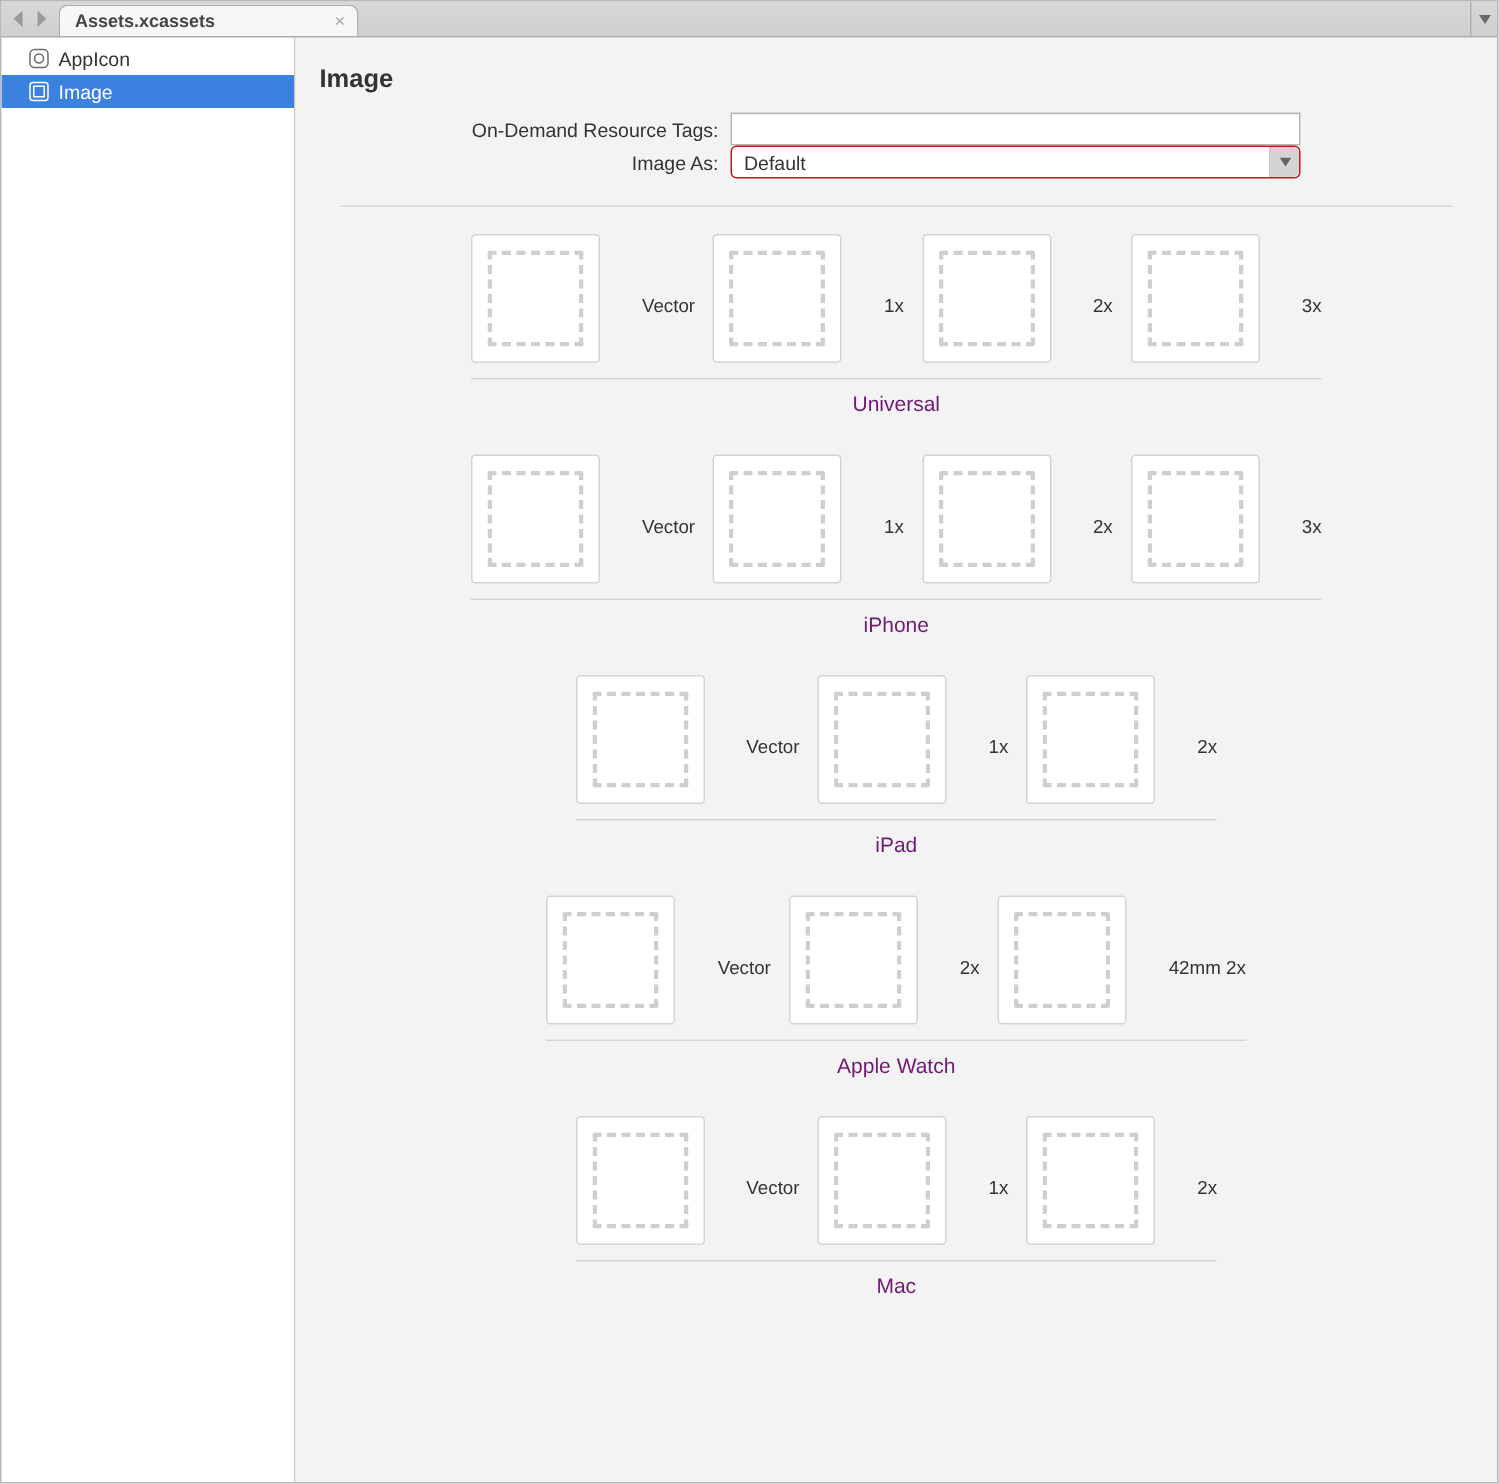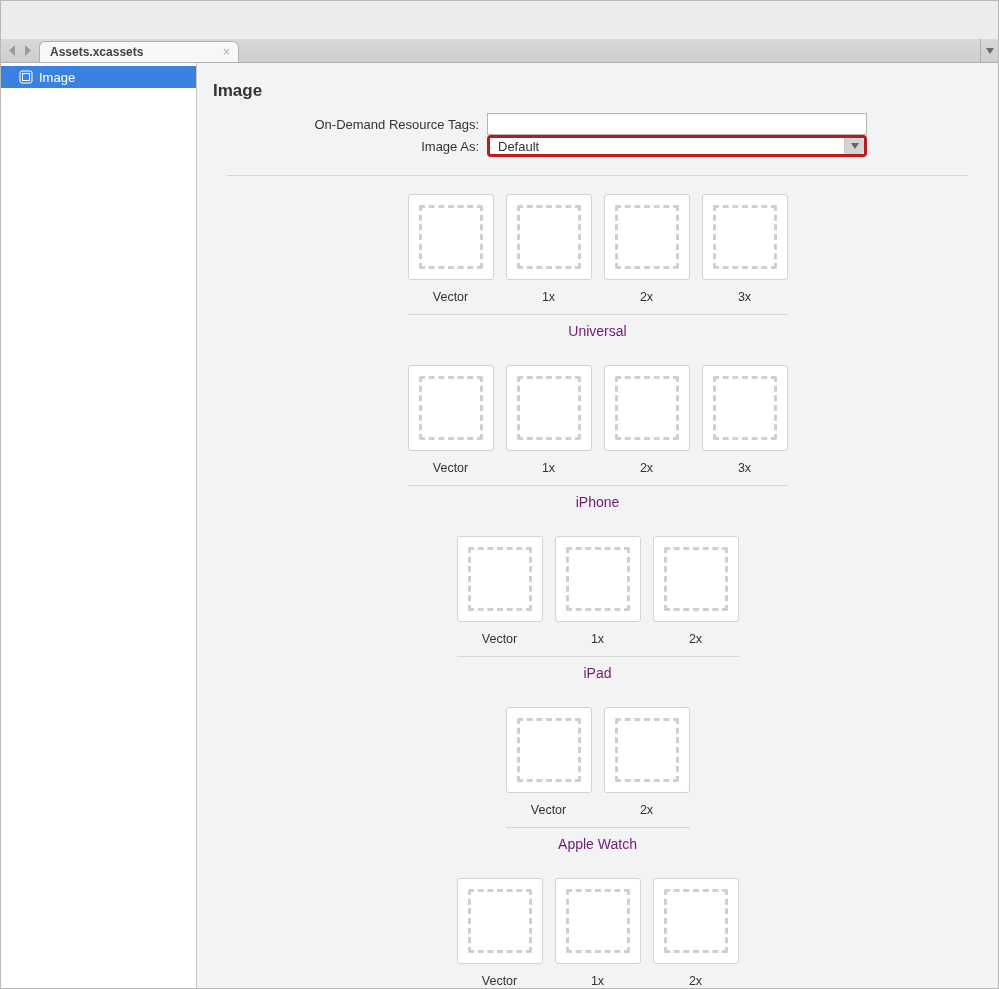--- a/index.html
+++ b/index.html
@@ -14,21 +14,20 @@
     border: 1px solid #b8b8b8;
   }
   
   .tabbar {
     height: 24px;
     background: linear-gradient(#d8d8d8, #cfcfcf);
     border-bottom: 1px solid #b0b0b0;
     display: flex;
     align-items: stretch;
     position: relative;
-    margin-top: 38px;
   }
   .tabbar-nav {
     display: flex;
     align-items: center;
     gap: 6px;
     padding: 0 8px;
     color: #999;
   }
   .tabbar-nav svg { width: 8px; height: 11px; display:block; fill:#9a9a9a; }
   .tab {
@@ -120,21 +119,21 @@
     background: #fff;
     box-shadow: inset 0 1px 0 rgba(0,0,0,.05);
     font-size: 13px;
     padding: 0 4px;
   }
   .select-wrap {
     position: relative;
     width: 380px;
     height: 22px;
     background: #fff;
-    border: 3px solid #b91c1c;
+    border: 1px solid #b91c1c;
     border-radius: 4px;
     display: flex;
     align-items: center;
     padding-left: 8px;
   }
   .select-caret {
     position: absolute;
     right: 0; top: 0; bottom: 0;
     width: 20px;
     display:flex; align-items:center; justify-content:center;
@@ -163,22 +162,23 @@
     display: flex;
     flex-direction: column;
     align-items: center;
   }
   .slots-row {
     display: flex;
     gap: 12px;
   }
   .slot {
     display: flex;
-    flex-direction: column;
-    align-items: center;
+    flex-direction: row;
+    align-items: center;
+    gap: 28px;
   }
   .well {
     width: 86px;
     height: 86px;
     background: #fff;
     border: 1px solid #d3d3d3;
     border-radius: 3px;
     display: flex;
     align-items: center;
     justify-content: center;
@@ -237,20 +237,29 @@
     <svg viewBox="0 0 8 6">
         <path d="M0 0 H8 L4 6 Z"></path>
       </svg>
   </div>
 </div>
 
 <div class="workarea">
 
   <div class="sidebar">
     <div id="sidebar-list">
+        <div class="sb-item">
+          <span class="sb-icon">
+            <svg viewBox="0 0 14 14">
+              <rect x="1" y="1" width="12" height="12" rx="3" fill="none" stroke="#6b6b6b"></rect>
+              <circle cx="7" cy="7" r="3" fill="none" stroke="#6b6b6b"></circle>
+            </svg>
+          </span>
+          <span>AppIcon</span>
+        </div>
         <div class="sb-item selected">
           <span class="sb-icon">
             <svg viewBox="0 0 14 14">
               <rect x="1" y="1" width="12" height="12" rx="2" fill="none" stroke="#fff"></rect>
               <rect x="3.5" y="3.5" width="7" height="7" fill="none" stroke="#fff"></rect>
             </svg>
           </span>
           <span>Image</span>
         </div>
       </div>
@@ -381,20 +390,26 @@
                     <div class="dashed"></div>
                   </div>
                   <div class="slot-label">Vector</div>
                 </div>
                 <div class="slot">
                   <div class="well">
                     <div class="dashed"></div>
                   </div>
                   <div class="slot-label">2x</div>
                 </div>
+                <div class="slot">
+                  <div class="well">
+                    <div class="dashed"></div>
+                  </div>
+                  <div class="slot-label">42mm 2x</div>
+                </div>
               </div>
               <div class="group-sep"></div>
               <div class="group-title">Apple Watch</div>
             </div>
           </div>
         </div>
         <div class="group">
           <div class="group-frame">
             <div class="group-inner">
               <div class="slots-row">

